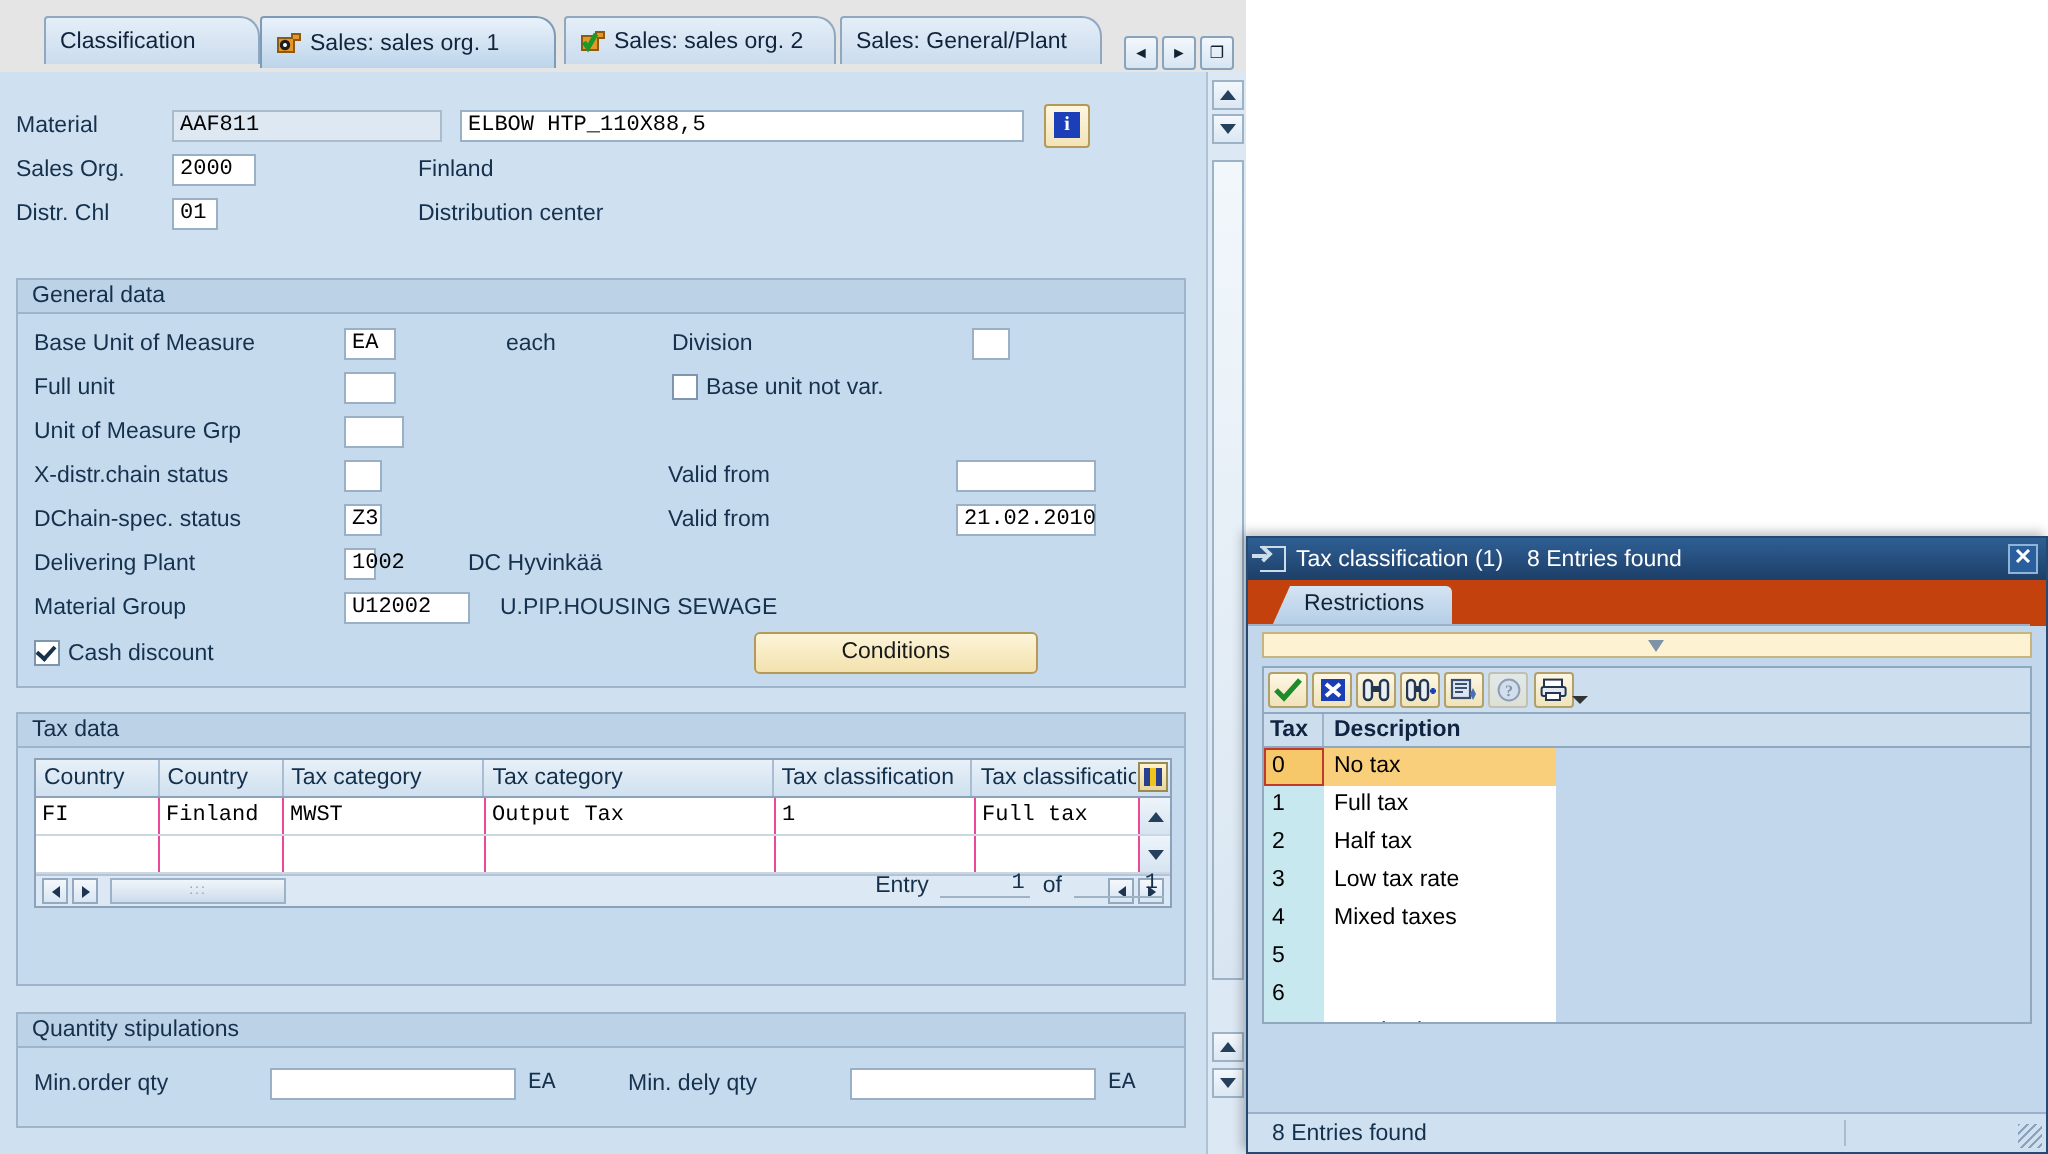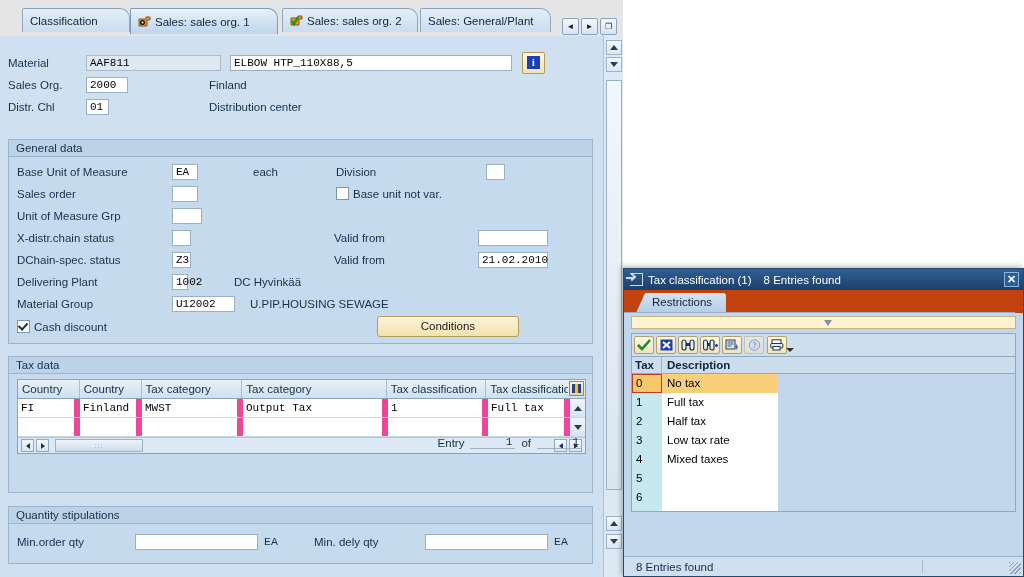--- a/index.html
+++ b/index.html
@@ -103,21 +103,21 @@
   .tbl .th{
     display:flex;height:19px;background:linear-gradient(to bottom,#e8f0f8,#cfe0ef);
     border-bottom:1px solid #8ba2ba;box-sizing:border-box;
   }
   .tbl .th div{
     border-right:1px solid #a8bdd2;font-size:11.5px;color:#12304c;
     padding:0 0 0 4px;line-height:18px;box-sizing:border-box;overflow:hidden;white-space:nowrap;
   }
   .tbl .tr{display:flex;height:19px;box-sizing:border-box;border-bottom:1px solid #cbd8e4;}
   .tbl .tr div{
-    border-right:6px solid #ec4899;font-family:"Liberation Mono",monospace;font-size:11px;
+    border-right:1px solid #ec4899;font-family:"Liberation Mono",monospace;font-size:11px;
     padding:0 0 0 3px;line-height:18px;box-sizing:border-box;overflow:hidden;white-space:nowrap;color:#000;
   }
   .gridicon{
     width:15px;height:15px;background:linear-gradient(to bottom,#fdf3cf,#e9d79a);
     border:1px solid #9a8a55;display:flex;align-items:center;justify-content:center;
     cursor:pointer;box-sizing:border-box;
   }
   .gridicon i{display:block;width:9px;height:9px;background:
      linear-gradient(to right,#2b3f8f 0 3px,#f0c419 3px 6px,#2b3f8f 6px 9px);}
   .spin{
@@ -319,21 +319,21 @@
 
         <div class="row">
           <span class="lbl" style="width:155px">Base Unit of Measure</span>
           <span class="fld" style="width:26px">EA</span>
           <span class="txt" style="margin-left:55px;width:83px;">each</span>
           <span class="lbl" style="width:150px">Division</span>
           <span class="fld" style="width:19px"></span>
         </div>
 
         <div class="row">
-          <span class="lbl" style="width:155px">Sales order</span>
+          <span class="lbl" style="width:155px">Full unit</span>
           <span class="fld" style="width:26px"></span>
           <span style="margin-left:138px;display:flex;align-items:center;">
             <span class="chk"></span>
             <span class="lbl">Base unit not var.</span>
           </span>
         </div>
 
         <div class="row">
           <span class="lbl" style="width:155px">Unit of Measure Grp</span>
           <span class="fld" style="width:30px"></span>

